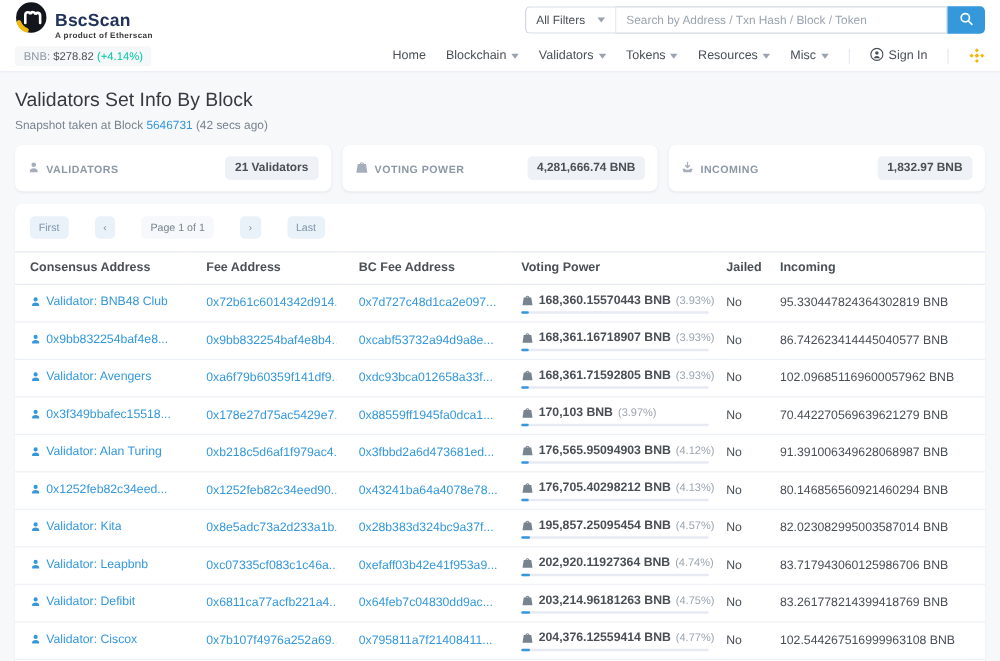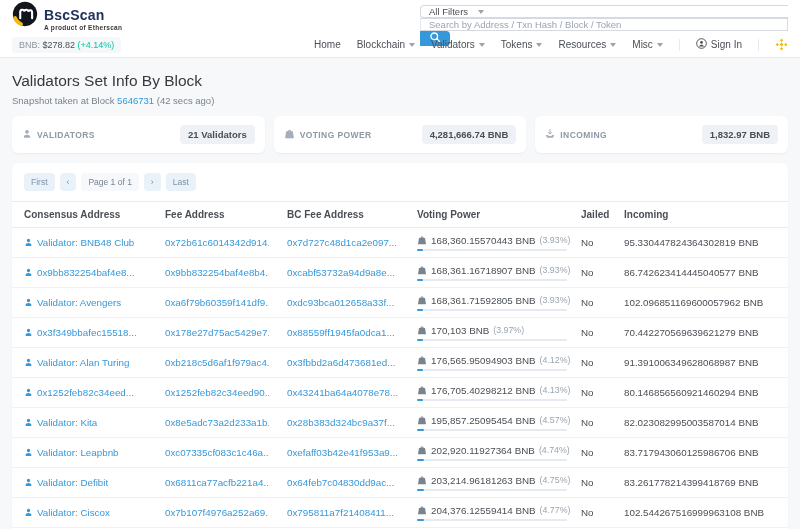--- a/index.html
+++ b/index.html
@@ -4,21 +4,21 @@
 <style>
   * { margin:0; padding:0; box-sizing:border-box; }
   html,body { width:800px; height:529px; overflow:hidden; }
   body { font-family:"Liberation Sans", sans-serif; background:#f7f8fa; color:#4a4f55; }
 
   
   .topbar { height:32px; background:#fff; display:flex; align-items:center; justify-content:space-between; padding:0 12px; }
   .brand { display:flex; align-items:flex-end; gap:6px; }
   .brand-text .brand-name { font-size:14px; font-weight:700; color:#21325b; letter-spacing:.2px; }
   .brand-text .brand-tag { font-size:6.5px; color:#393939; font-weight:700; letter-spacing:.3px; margin-top:1px; }
-  .search-group { display:flex; align-items:stretch; height:22px; width:368px;flex-direction:column; }
+  .search-group { display:flex; align-items:stretch; height:22px; width:368px; }
   .filters-box { display:flex; align-items:center; gap:10px; border:1px solid #d5dae2; border-right:0; border-radius:4px 0 0 4px; background:#fff; font-size:9.5px; color:#4a4f55; padding:0 8px; cursor:pointer; white-space:nowrap; }
   .search-input { flex:1; border:1px solid #d5dae2; border-left:1px solid #e7eaf3; font-size:9.5px; padding:0 8px; color:#4a4f55; outline:none; }
   .search-input::placeholder { color:#9aa4b0; }
   .search-btn { width:30px; background:#3498db; border:0; border-radius:0 4px 4px 0; display:flex; align-items:center; justify-content:center; cursor:pointer; }
 
   
   .navbar { height:26px; background:#fff; border-bottom:1px solid #e7eaf3; display:flex; align-items:center; justify-content:space-between; padding:0 12px; }
   .price-pill { background:#f6f7f9; border-radius:3px; padding:3px 7px; font-size:9px; }
   .price-label { color:#8c98a4; }
   .price-value { color:#4a4f55; }
@@ -39,38 +39,38 @@
   .stats { display:flex; gap:9px; margin-top:10px; }
   .stat-card { flex:1; background:#fff; border-radius:6px; box-shadow:0 1px 2px rgba(30,40,60,.06); display:flex; align-items:center; justify-content:space-between; padding:9px 10px; }
   .stat-label { display:flex; align-items:center; gap:5px; font-size:8.5px; color:#8c98a4; letter-spacing:.4px; font-weight:700; }
   .stat-label svg { color:#a5aeba; }
   .stat-badge { background:#eef1f6; border-radius:4px; font-size:9.5px; font-weight:700; color:#4a4f55; padding:4px 8px; }
 
   
   .table-card { background:#fff; border-radius:6px; box-shadow:0 1px 2px rgba(30,40,60,.06); margin-top:10px; overflow:hidden; }
   .card-head { display:flex; align-items:center; justify-content:space-between; padding:10px 12px; }
   .summary { font-size:10px; color:#4a4f55; }
-  .pager { display:flex; align-items:center; gap:5px; }
+  .pager { display:flex; align-items:center; gap:21px; }
   .pg-btn { background:#e9f1f9; color:#7d93ab; border:0; border-radius:4px; font-size:8.5px; padding:4px 7px; cursor:pointer; font-family:inherit; }
   .pg-info { background:#f6f8fb; color:#77838f; border-radius:4px; font-size:8.5px; padding:4px 7px; }
 
   table { width:100%; border-collapse:collapse; table-layout:fixed; }
   thead th { text-align:left; font-size:10px; font-weight:700; color:#4a4f55; padding:7px 6px 7px 12px; border-top:1px solid #e7eaf3; border-bottom:1px solid #e7eaf3; }
   tbody td { font-size:9.8px; padding:6px 6px 6px 12px; border-bottom:1px solid #eef1f5; vertical-align:middle; height:30px; }
   th.c1,td.c1 { width:141px; }
   th.c2,td.c2 { width:122px; }
   th.c3,td.c3 { width:130px; }
   th.c4,td.c4 { width:168px; }
   th.c5,td.c5 { width:43px; padding-left:8px; }
   th.c6,td.c6 { padding-left:8px; }
   a.addr { color:#3498db; text-decoration:none; cursor:pointer; white-space:nowrap; overflow:hidden; display:inline-flex; align-items:center; gap:4px; max-width:100%; }
   .user-ic { color:#3498db; display:inline-flex; flex:0 0 auto; }
   .vp-line { display:flex; align-items:center; gap:4px; white-space:nowrap; }
   .w-ic { color:#77838f; display:inline-flex; flex:0 0 auto; }
-  .vp-val { color:#4a4f55; }
+  .vp-val { color:#4a4f55;font-weight:bold; }
   .vp-pct { color:#9aa4b0; font-size:8.8px; }
   .bar-track { margin-top:3px; height:2px; width:150px; background:#e7eaf3; border-radius:2px; position:relative; }
   .bar-fill { position:absolute; left:0; top:0; height:2px; background:#3498db; border-radius:2px; }
   td.c5 { color:#4a4f55; }
   td.c6 { color:#4a4f55; white-space:nowrap; }
 </style>
 </head>
 <body>
 
 <div class="topbar">

